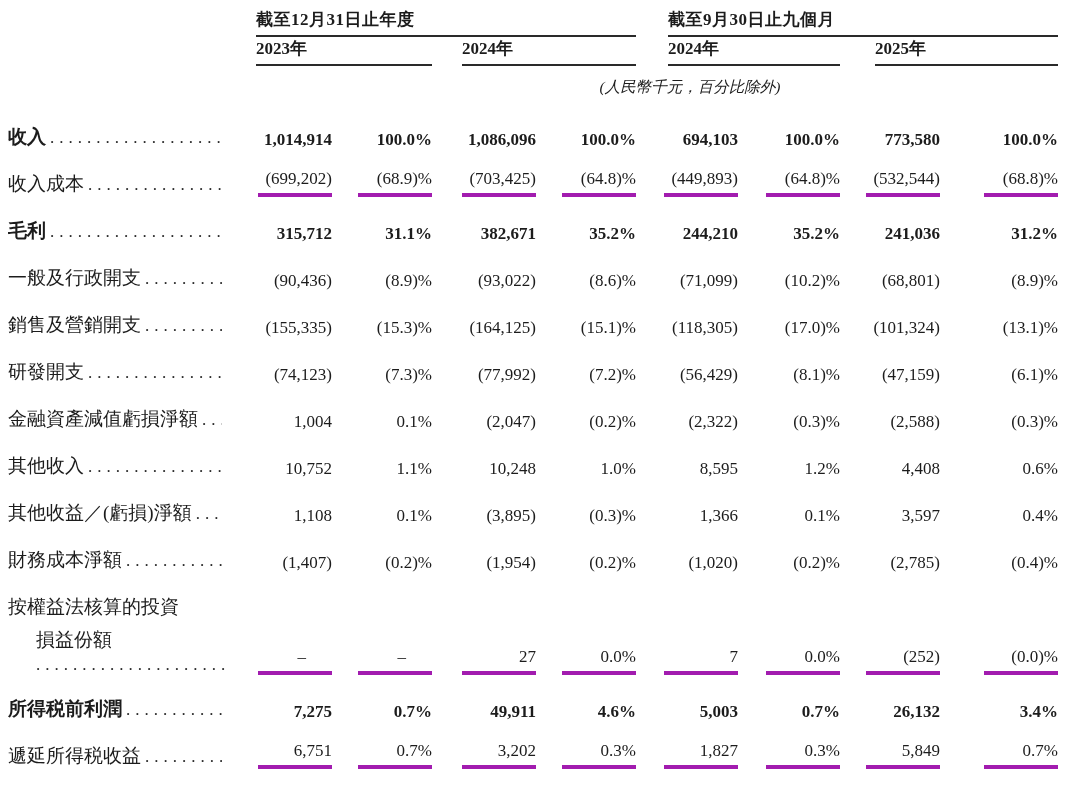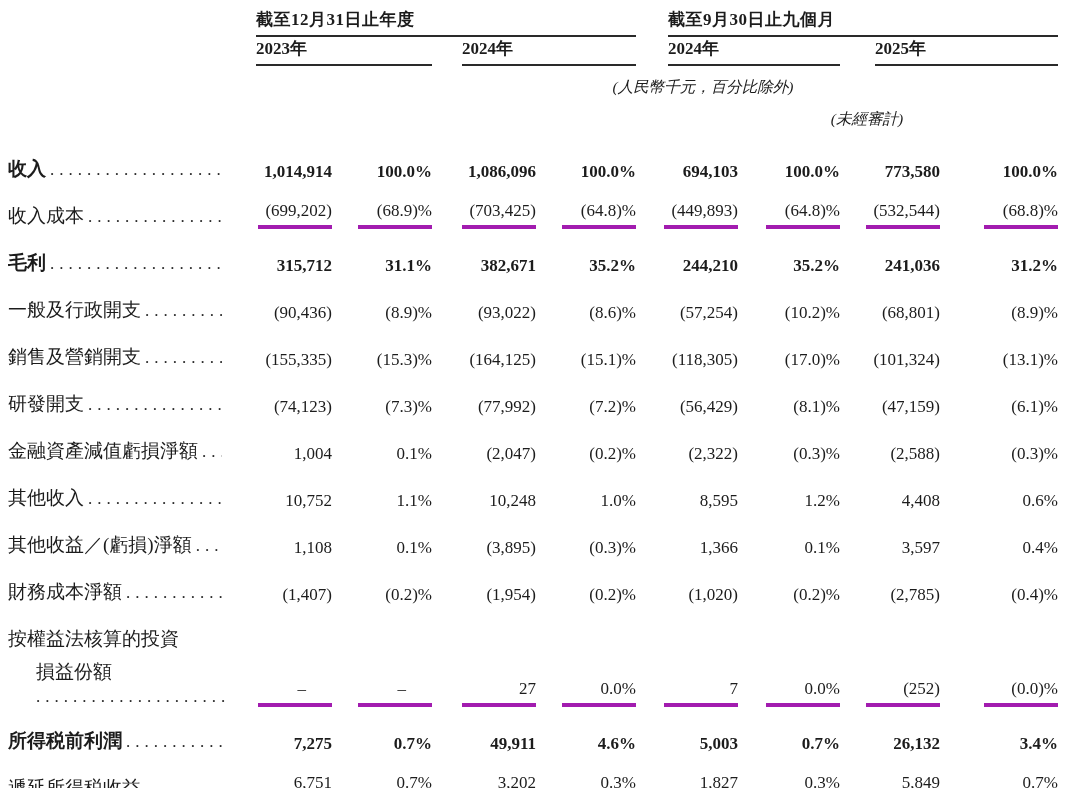--- a/index.html
+++ b/index.html
@@ -37,21 +37,21 @@
   .ml35 { margin-left: 35px; }
   tr.year-row th { padding-top: 0; }
   th.note {
     font-weight: normal;
     font-style: italic;
     font-size: 15.5px;
     text-align: center;
     padding-top: 11px;
     white-space: nowrap;
   }
-  th.note .shift1 { position: relative; left: 61px; font-style: italic; }
+  th.note .shift1 { position: relative; left: 48px; font-style: italic; }
   th.note .shift2 { position: relative; left: 20px; }
 
   tbody td {
     padding: 0 0 7px 0;
     height: 40px;
     vertical-align: bottom;
   }
   tbody tr:first-child td { height: 52px; }
   td.lblcell { font-size: 19px; }
   .labwrap { display: flex; align-items: baseline; overflow: hidden; }
@@ -108,26 +108,20 @@
         <th colspan="2">
           <div class="yr ml35">2025年</div>
         </th>
       </tr>
       <tr>
         <th></th>
         <th class="note" colspan="8">
           <span class="shift1">(人民幣千元，百分比除外)</span>
         </th>
       </tr>
-      <tr>
-        <th colspan="5"></th>
-        <th class="note" colspan="4">
-          <span class="shift2">(未經審計)</span>
-        </th>
-      </tr>
     </thead>
     <tbody>
         <tr class="bold">
           <td class="lblcell">
             <div class="labwrap">
               <span class="lbl">收入</span>
               <span class="dots"></span>
             </div>
           </td>
           <td class="num"><span class="val">1,014,914</span></td>
@@ -175,21 +169,21 @@
           <td class="lblcell">
             <div class="labwrap">
               <span class="lbl">一般及行政開支</span>
               <span class="dots"></span>
             </div>
           </td>
           <td class="num"><span class="val">(90,436)</span></td>
           <td class="num"><span class="val">(8.9)%</span></td>
           <td class="num"><span class="val">(93,022)</span></td>
           <td class="num"><span class="val">(8.6)%</span></td>
-          <td class="num"><span class="val">(57,254)</span></td>
+          <td class="num"><span class="val">(71,099)</span></td>
           <td class="num"><span class="val">(10.2)%</span></td>
           <td class="num"><span class="val">(68,801)</span></td>
           <td class="num"><span class="val">(8.9)%</span></td>
         </tr>
         <tr>
           <td class="lblcell">
             <div class="labwrap">
               <span class="lbl">銷售及營銷開支</span>
               <span class="dots"></span>
             </div>

